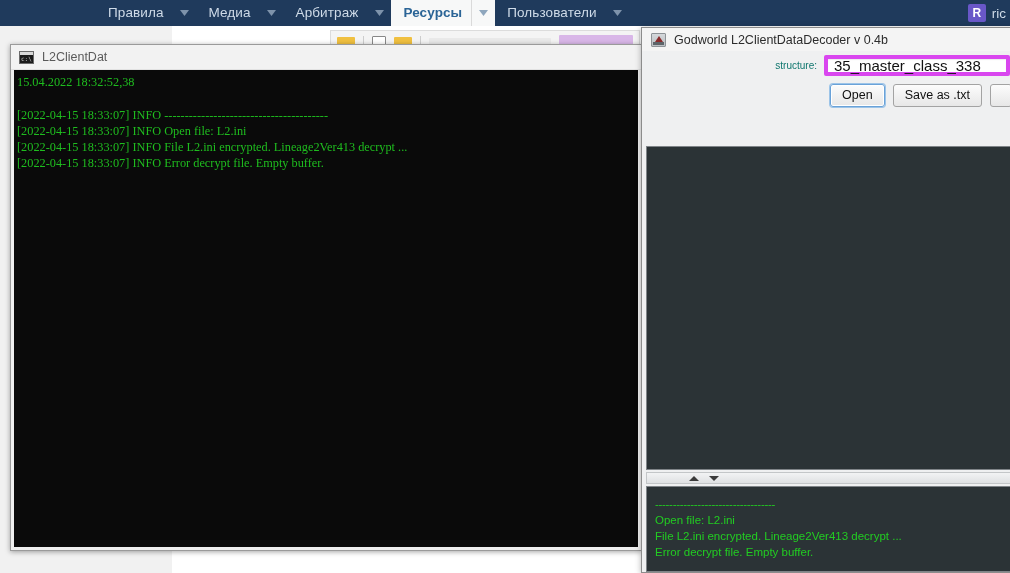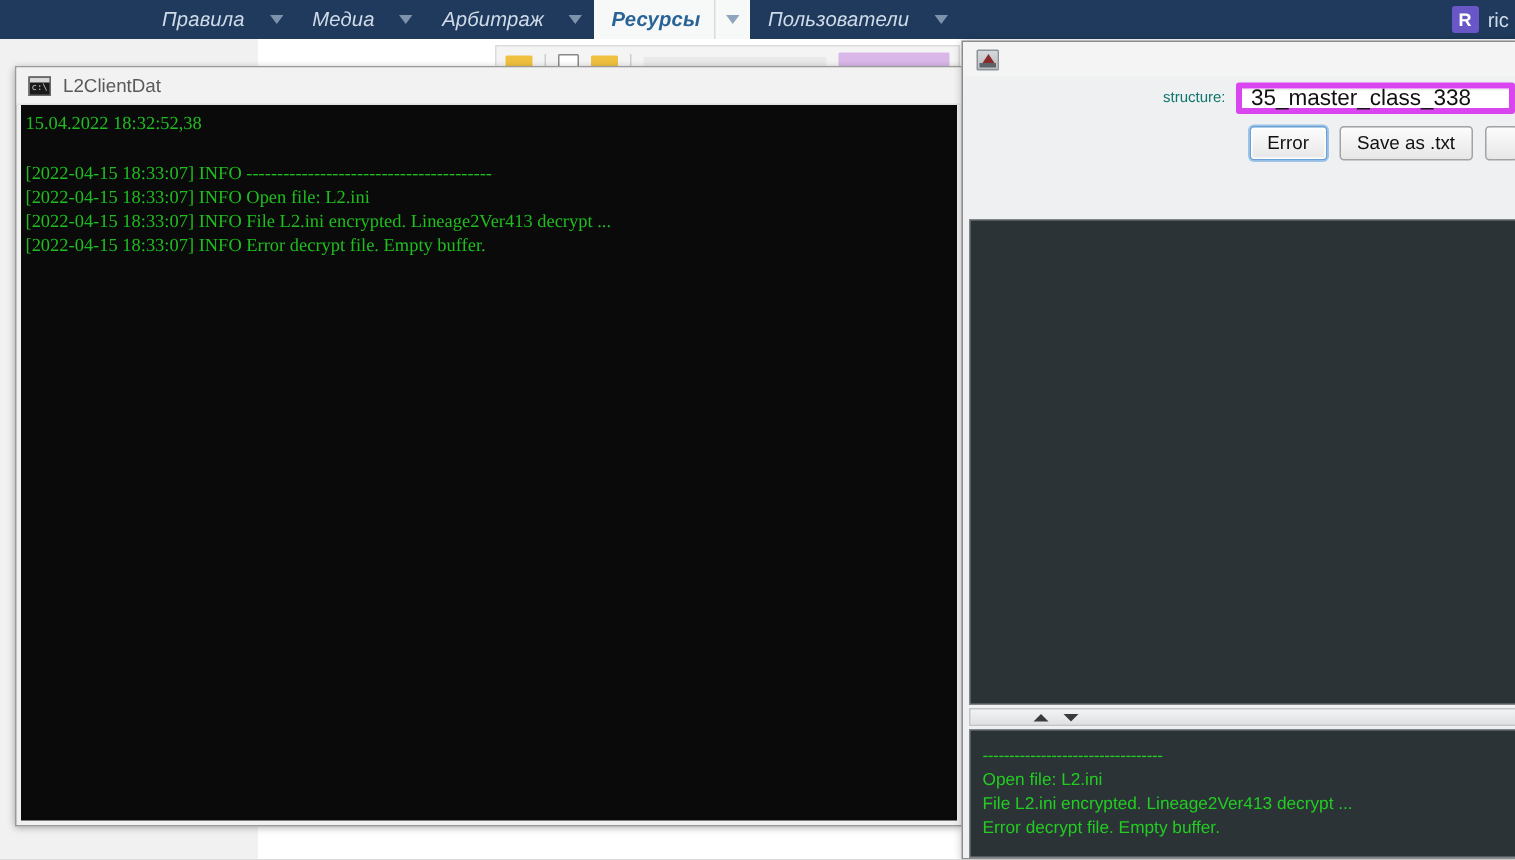--- a/index.html
+++ b/index.html
@@ -30,21 +30,21 @@
   .navbar {
     position:absolute; left:0; top:0; width:1010px; height:26px;
     background:#1f3a5c;
     display:flex; align-items:stretch;
   }
   .nav-spacer { width:96px; }
   .nav-item {
     display:flex; align-items:flex-start;
     padding:0 9px 0 12px;
     color:#cfdbe8; font-size:13.5px; line-height:26px;
-    white-space:nowrap; cursor:pointer;font-style:italic;
+    white-space:nowrap; cursor:pointer;
   }
   .nav-item .lbl { letter-spacing:.1px; }
   .nav-caret {
     display:flex; align-items:center; justify-content:center;
     width:24px; cursor:pointer;
   }
   .nav-caret svg { display:block; }
   .nav-group { display:flex; align-items:stretch; }
   .nav-group.active { background:#f7f8f8; }
   .nav-group.active .nav-item { color:#2a6496; font-weight:bold; }
@@ -314,29 +314,30 @@
       <div class="console-line">[2022-04-15 18:33:07] INFO ----------------------------------------</div>
       <div class="console-line">[2022-04-15 18:33:07] INFO Open file: L2.ini</div>
       <div class="console-line">[2022-04-15 18:33:07] INFO File L2.ini encrypted. Lineage2Ver413 decrypt ...</div>
       <div class="console-line">[2022-04-15 18:33:07] INFO Error decrypt file. Empty buffer.</div>
     </div>
   </div>
 
   <div class="decoder-win">
     <div class="dec-title">
       <span class="dec-icon"></span>
+      <span class="dec-title-text">Godworld L2ClientDataDecoder v 0.4b</span>
     </div>
 
     <div class="dec-row-structure">
       <span class="dec-label">structure:</span>
       <div class="dec-combo">35_master_class_338</div>
     </div>
 
     <div class="dec-row-buttons">
-      <div class="dec-btn focused">Error</div>
+      <div class="dec-btn focused">Open</div>
       <div class="dec-btn">Save as .txt</div>
       <div class="dec-btn clipped"></div>
     </div>
 
     <div class="dec-grid"></div>
 
     <div class="dec-splitter">
       <span class="spl-arrow up"></span>
       <span class="spl-arrow down"></span>
     </div>

